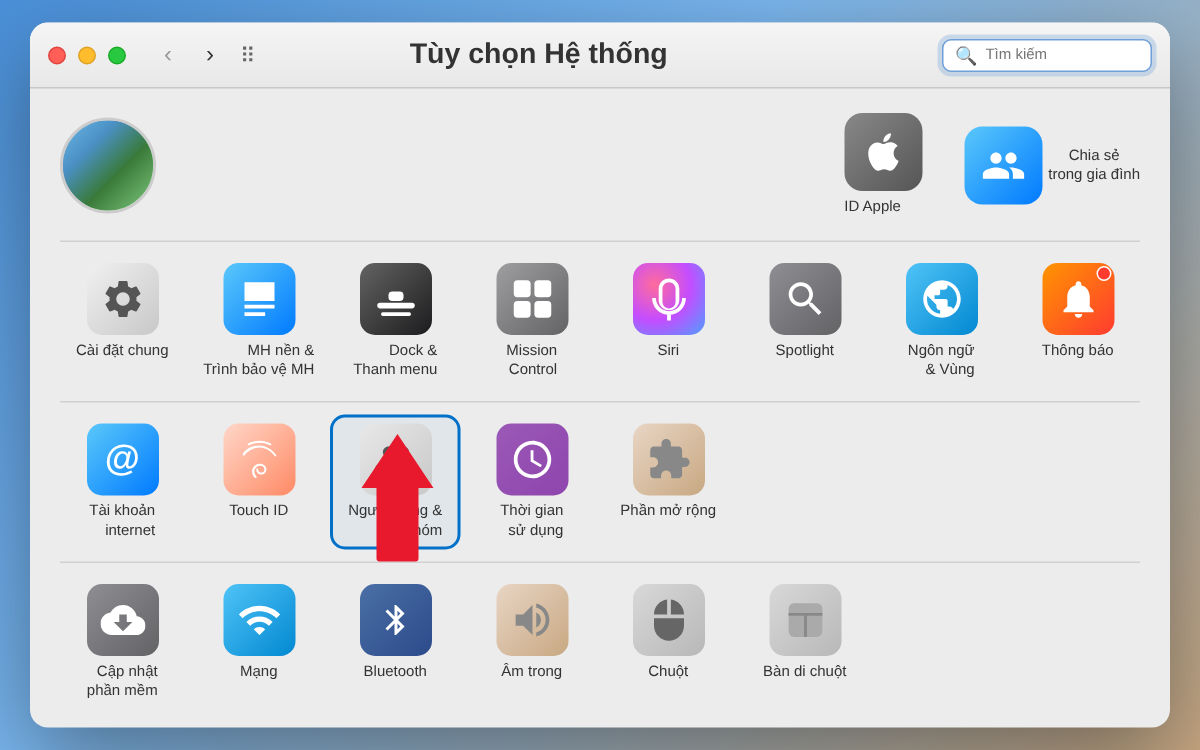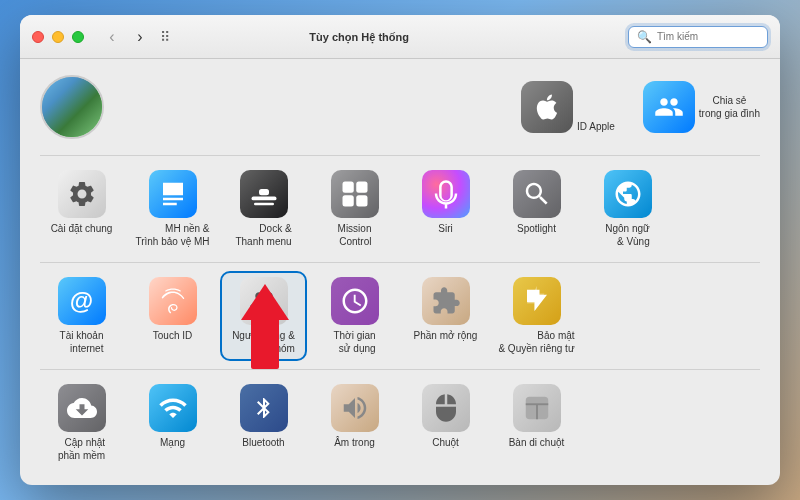--- a/index.html
+++ b/index.html
@@ -74,21 +74,21 @@
     .grid-btn {
       margin-left: 8px;
       font-size: 14px;
       color: #666;
       cursor: pointer;
     }
 
     .title-text {
       flex: 1;
       text-align: center;
-      font-size: 11px;
+      font-size: 19px;
       font-weight: 600;
       color: #333;
       margin-right: 80px;
     }
 
     .search-box {
       display: flex;
       align-items: center;
       background: white;
       border: 1.5px solid #6e9fd8;
@@ -144,21 +144,22 @@
       width: 100%;
       height: 100%;
       background: linear-gradient(135deg, #6db8e8 0%, #4a90c4 30%, #3a7a3a 60%, #7ec87e 100%);
       border-radius: 50%;
     }
 
     .spacer { flex: 1; }
 
     .apple-id-section {
       display: flex;
-      align-items: flex-end;
+      flex-direction: column;
+      align-items: flex-start;
       gap: 4px;
     }
 
     .family-section {
       display: flex;
       flex-direction: row;
       align-items: center;
       gap: 4px;
     }
 
@@ -343,20 +344,29 @@
 
         <div class="pref-item">
           <div class="pref-icon" style="background: linear-gradient(135deg, #4fc3f7, #0288d1); border-radius:10px;">
             <svg width="30" height="30" viewBox="0 0 24 24" fill="white">
               <path d="M12 2C6.48 2 2 6.48 2 12s4.48 10 10 10 10-4.48 10-10S17.52 2 12 2zm-1 17.93c-3.95-.49-7-3.85-7-7.93 0-.62.08-1.21.21-1.79L9 15v1c0 1.1.9 2 2 2v1.93zm6.9-2.54c-.26-.81-1-1.39-1.9-1.39h-1v-3c0-.55-.45-1-1-1H8v-2h2c.55 0 1-.45 1-1V7h2c1.1 0 2-.9 2-2v-.41c2.93 1.19 5 4.06 5 7.41 0 2.08-.8 3.97-2.1 5.39z"></path>
             </svg>
           </div>
           <span class="pref-label">Ngôn ngữ<br>&amp; Vùng</span>
         </div>
 
+        <div class="pref-item">
+          <div class="pref-icon" style="background: linear-gradient(135deg, #ff9500, #ff3b30); border-radius:10px; position:relative;">
+            <svg width="30" height="30" viewBox="0 0 24 24" fill="white">
+              <path d="M12 22c1.1 0 2-.9 2-2h-4c0 1.1.9 2 2 2zm6-6v-5c0-3.07-1.64-5.64-4.5-6.32V4c0-.83-.67-1.5-1.5-1.5s-1.5.67-1.5 1.5v.68C7.63 5.36 6 7.92 6 11v5l-2 2v1h16v-1l-2-2z"></path>
+            </svg>
+            <div style="position:absolute;top:2px;right:2px;width:10px;height:10px;background:#ff3b30;border-radius:50%;border:1.5px solid white;"></div>
+          </div>
+          <span class="pref-label">Thông báo</span>
+        </div>
       </div>
 
       <hr class="row-divider">
 
       <div class="prefs-grid" style="margin-bottom:10px;">
 
         <div class="pref-item">
           <div class="pref-icon" style="background: linear-gradient(135deg, #5ac8fa, #007aff); border-radius:10px;">
             <span style="font-size:24px;font-weight:700;color:white;">@</span>
           </div>
@@ -393,29 +403,20 @@
 
         <div class="pref-item">
           <div class="pref-icon" style="background: linear-gradient(135deg, #e8d5c4, #c8a882); border-radius:10px;">
             <svg width="30" height="30" viewBox="0 0 24 24" fill="#888">
               <path d="M20.5 11H19V7c0-1.1-.9-2-2-2h-4V3.5C13 2.12 11.88 1 10.5 1S8 2.12 8 3.5V5H4c-1.1 0-1.99.9-1.99 2v3.8H3.5c1.49 0 2.7 1.21 2.7 2.7s-1.21 2.7-2.7 2.7H2V20c0 1.1.9 2 2 2h3.8v-1.5c0-1.49 1.21-2.7 2.7-2.7 1.49 0 2.7 1.21 2.7 2.7V22H17c1.1 0 2-.9 2-2v-4h1.5c1.38 0 2.5-1.12 2.5-2.5S21.88 11 20.5 11z"></path>
             </svg>
           </div>
           <span class="pref-label">Phần mở rộng</span>
         </div>
 
-        <div class="pref-item">
-          <div class="pref-icon" style="background: linear-gradient(135deg, #e8c84a, #d4a017); border-radius:10px;">
-            <svg width="30" height="30" viewBox="0 0 24 24" fill="white">
-              <path d="M10 20v-6H4l8-14v6h6L10 20z" opacity="0.3"></path>
-              <path d="M12 3H4v10h6v7l10-13h-6V3z"></path>
-            </svg>
-          </div>
-          <span class="pref-label">Bảo mật<br>&amp; Quyền riêng tư</span>
-        </div>
 
         <div class="pref-item"></div>
       </div>
 
       <hr class="row-divider">
 
       <div class="prefs-grid" style="margin-bottom:10px;">
 
         <div class="pref-item">
           <div class="pref-icon" style="background: linear-gradient(135deg, #8e8e93, #636366); border-radius:10px;">

